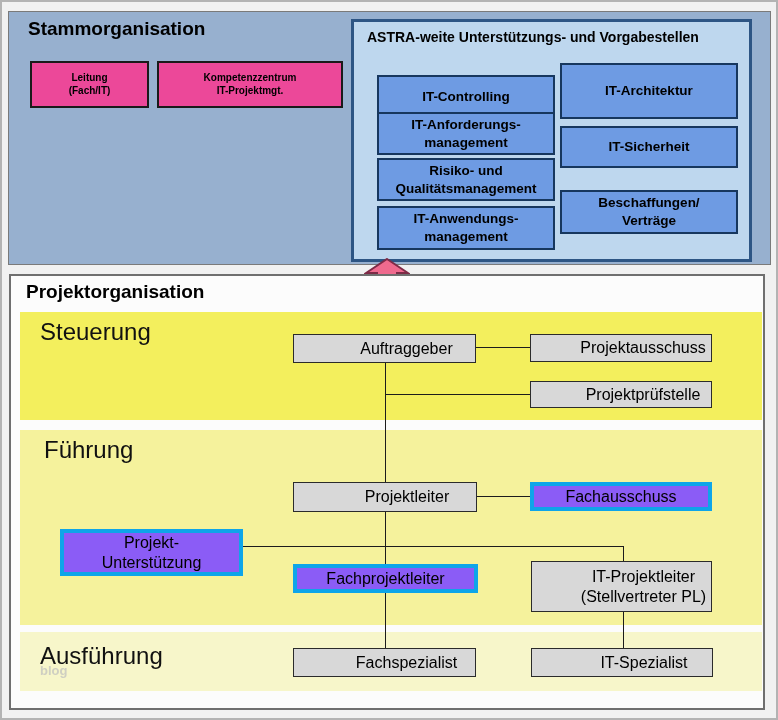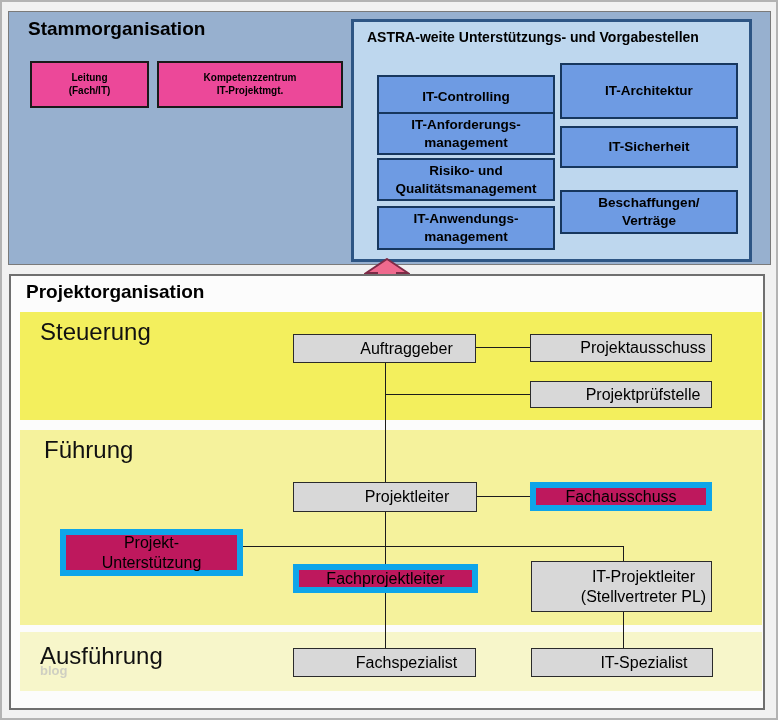--- a/index.html
+++ b/index.html
@@ -35,21 +35,21 @@
   #band-steuerung{top:310px;height:108px;background:#f3ef5d;}
   #band-fuehrung{top:428px;height:195px;background:#f5f29c;}
   #band-ausfuehrung{top:630px;height:59px;background:#f7f6ca;}
   .band-label{font-size:24px;color:#111;}
   #label-steuerung{left:38px;top:316px;}
   #label-fuehrung{left:42px;top:434px;}
   #label-ausfuehrung{left:38px;top:640px;}
 
   .cline{background:#1c1c1c;}
   .gray-box{background:#d8d8d8;border:1px solid #2b2b2b;font-size:16px;line-height:1.25;padding-left:44px;}
-  .white-box{background:#be185d;border:6px solid #0ea5e9;font-size:16px;line-height:1.25;}
+  .white-box{background:#8b5cf6;border:4px solid #0ea5e9;font-size:16px;line-height:1.25;}
 
   #box-auftraggeber{left:291px;top:332px;width:183px;height:29px;}
   #box-projektausschuss{left:528px;top:332px;width:182px;height:28px;}
   #box-projektpruefstelle{left:528px;top:379px;width:182px;height:27px;}
   #box-projektleiter{left:291px;top:480px;width:184px;height:30px;}
   #box-fachausschuss{left:528px;top:480px;width:182px;height:29px;}
   #box-projekt-unterstuetzung{left:58px;top:527px;width:183px;height:47px;}
   #box-fachprojektleiter{left:291px;top:562px;width:185px;height:29px;}
   #box-it-projektleiter{left:529px;top:559px;width:181px;height:51px;}
   #box-fachspezialist{left:291px;top:646px;width:183px;height:29px;}

